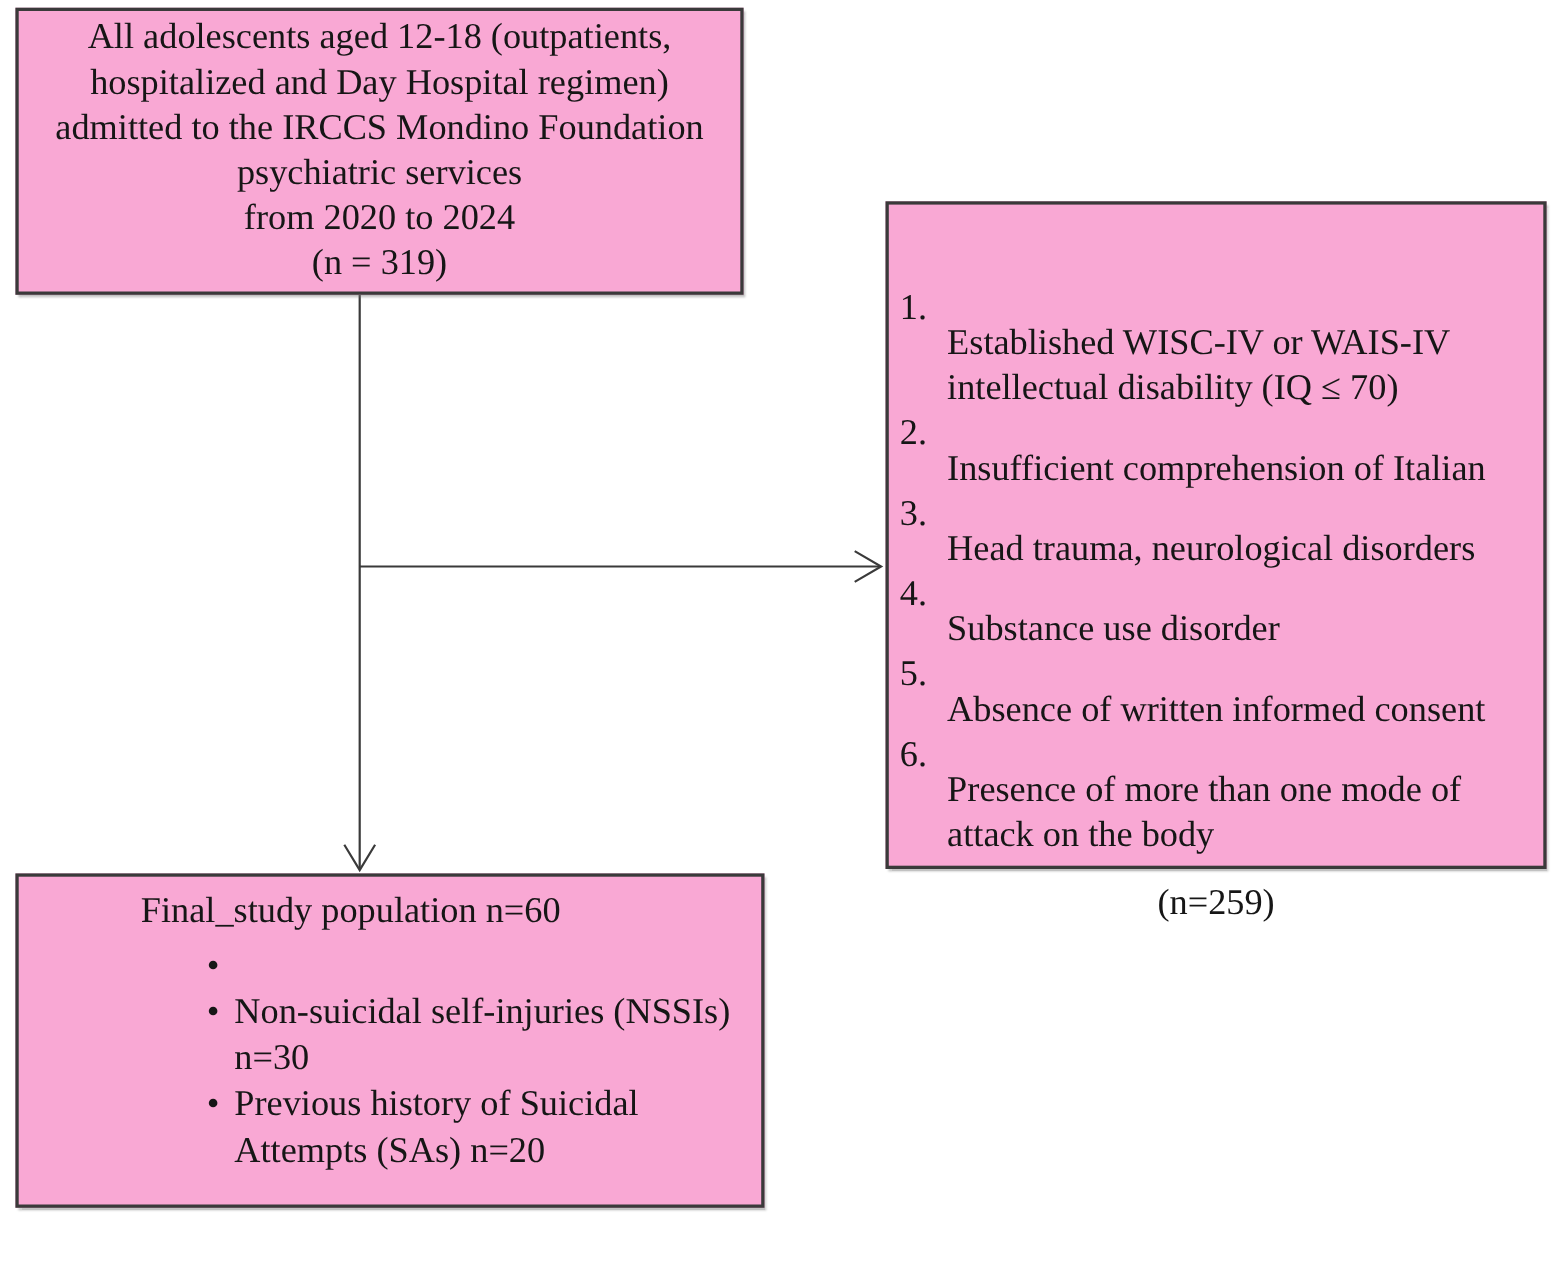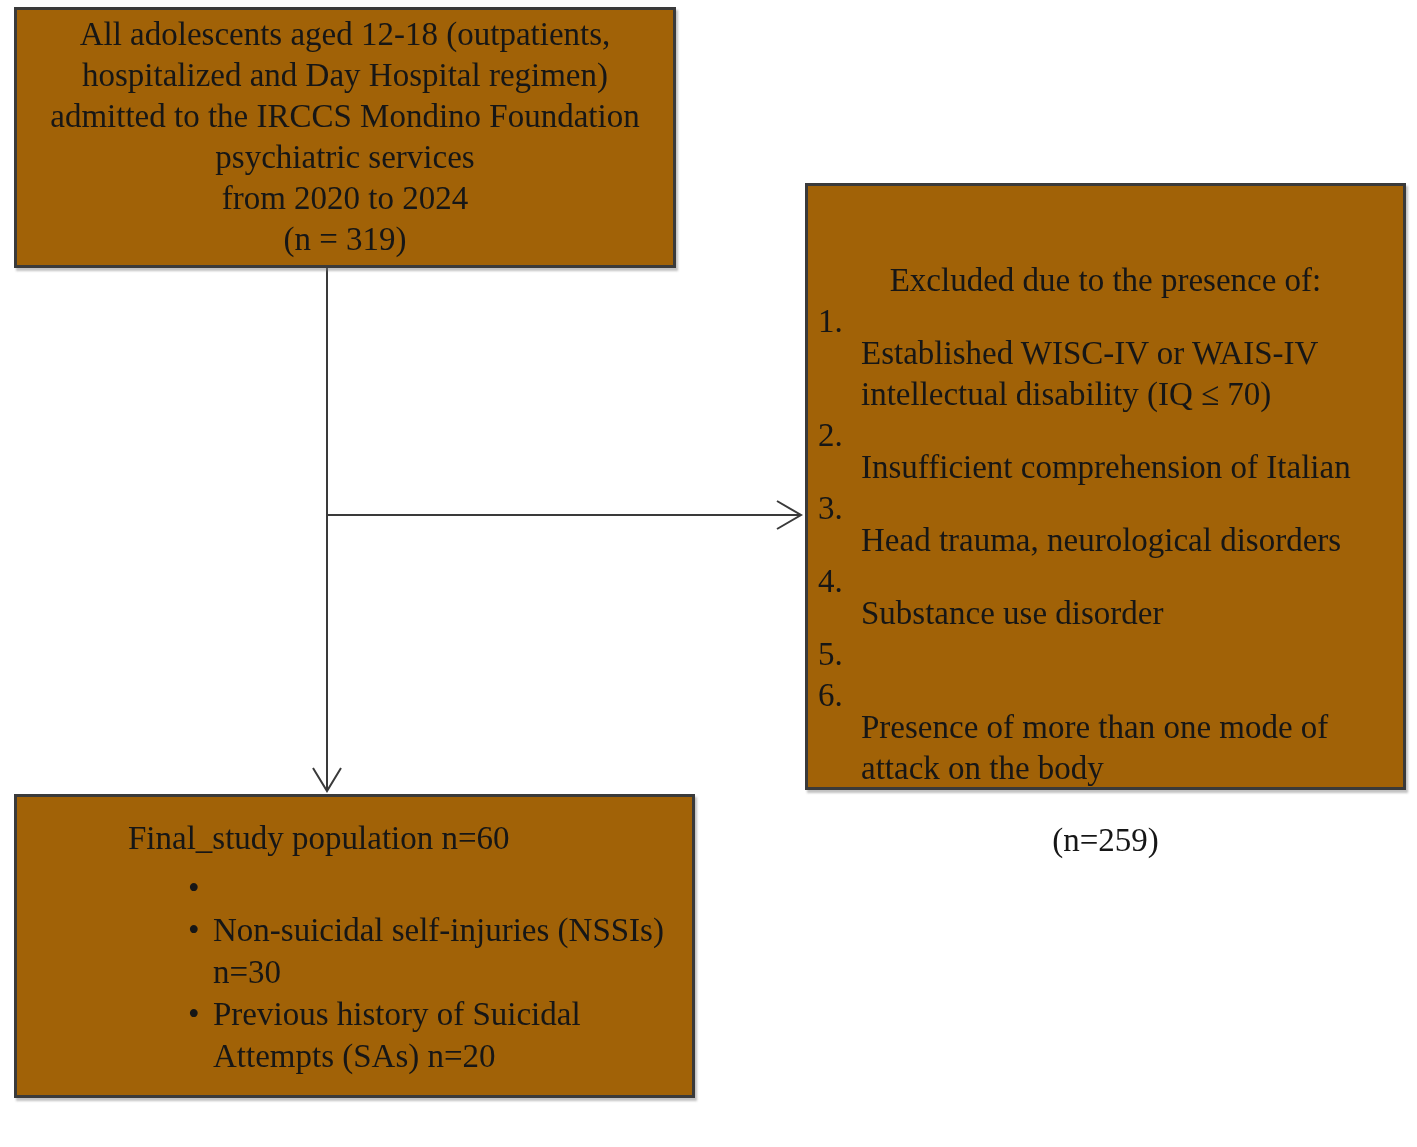--- a/index.html
+++ b/index.html
@@ -15,21 +15,21 @@
     font-family: "Liberation Serif", "DejaVu Serif", serif;
     color: #161616;
     font-size: 33px;
     line-height: 41px;
     overflow: hidden;
   }
   .fbox {
     position: absolute;
     box-sizing: border-box;
     border: 3px solid #3a3a3a;
-    background: #a16207;
+    background: #f9a8d4;
     box-shadow: 2px 3px 2px rgba(120,120,120,0.45);
   }
   
   #box-population {
     left: 14px;
     top: 7px;
     width: 662px;
     height: 261px;
     text-align: center;
     padding-top: 4px;
@@ -51,30 +51,30 @@
     align-items: flex-start;
   }
   .xnum {
     flex: none;
     width: 53px;
     padding-left: 10px;
     box-sizing: border-box;
   }
   .xtext { white-space: pre; margin-top: 32px; }
   .excluded-count {
-    margin-top: 31px;
+    margin-top: 21px;
     text-align: center;
   }
   
   #box-final {
     left: 14px;
     top: 794px;
     width: 681px;
     height: 304px;
-    padding-top: 20px;
+    padding-top: 10px;
   }
   .final-title {
     margin-left: 111px;
     line-height: 42px;
   }
   .brow {
     display: flex;
     align-items: flex-start;
     margin-left: 171px;
     line-height: 42px;
@@ -112,21 +112,20 @@
   <div class="fbox" id="box-population">
     <div class="pre-text">All adolescents aged 12-18 (outpatients,
 hospitalized and Day Hospital regimen)
 admitted to the IRCCS Mondino Foundation
 psychiatric services
 from 2020 to 2024
 (n = 319)</div>
   </div>
 
   <div class="fbox" id="box-excluded">
-    <div class="excluded-heading">Excluded due to the presence of:</div>
 
     <div>
       <div class="xrow">
         <span class="xnum">1.</span>
         <span class="xtext">Established WISC-IV or WAIS-IV
 intellectual disability (IQ ≤ 70)</span>
       </div>
       <div class="xrow">
         <span class="xnum">2.</span>
         <span class="xtext">Insufficient comprehension of Italian</span>
@@ -134,20 +133,21 @@
       <div class="xrow">
         <span class="xnum">3.</span>
         <span class="xtext">Head trauma, neurological disorders</span>
       </div>
       <div class="xrow">
         <span class="xnum">4.</span>
         <span class="xtext">Substance use disorder</span>
       </div>
       <div class="xrow">
         <span class="xnum">5.</span>
+        <span class="xtext">Absence of written informed consent</span>
       </div>
       <div class="xrow">
         <span class="xnum">6.</span>
         <span class="xtext">Presence of more than one mode of
 attack on the body</span>
       </div>
     </div>
 
     <div class="excluded-count">(n=259)</div>
   </div>

